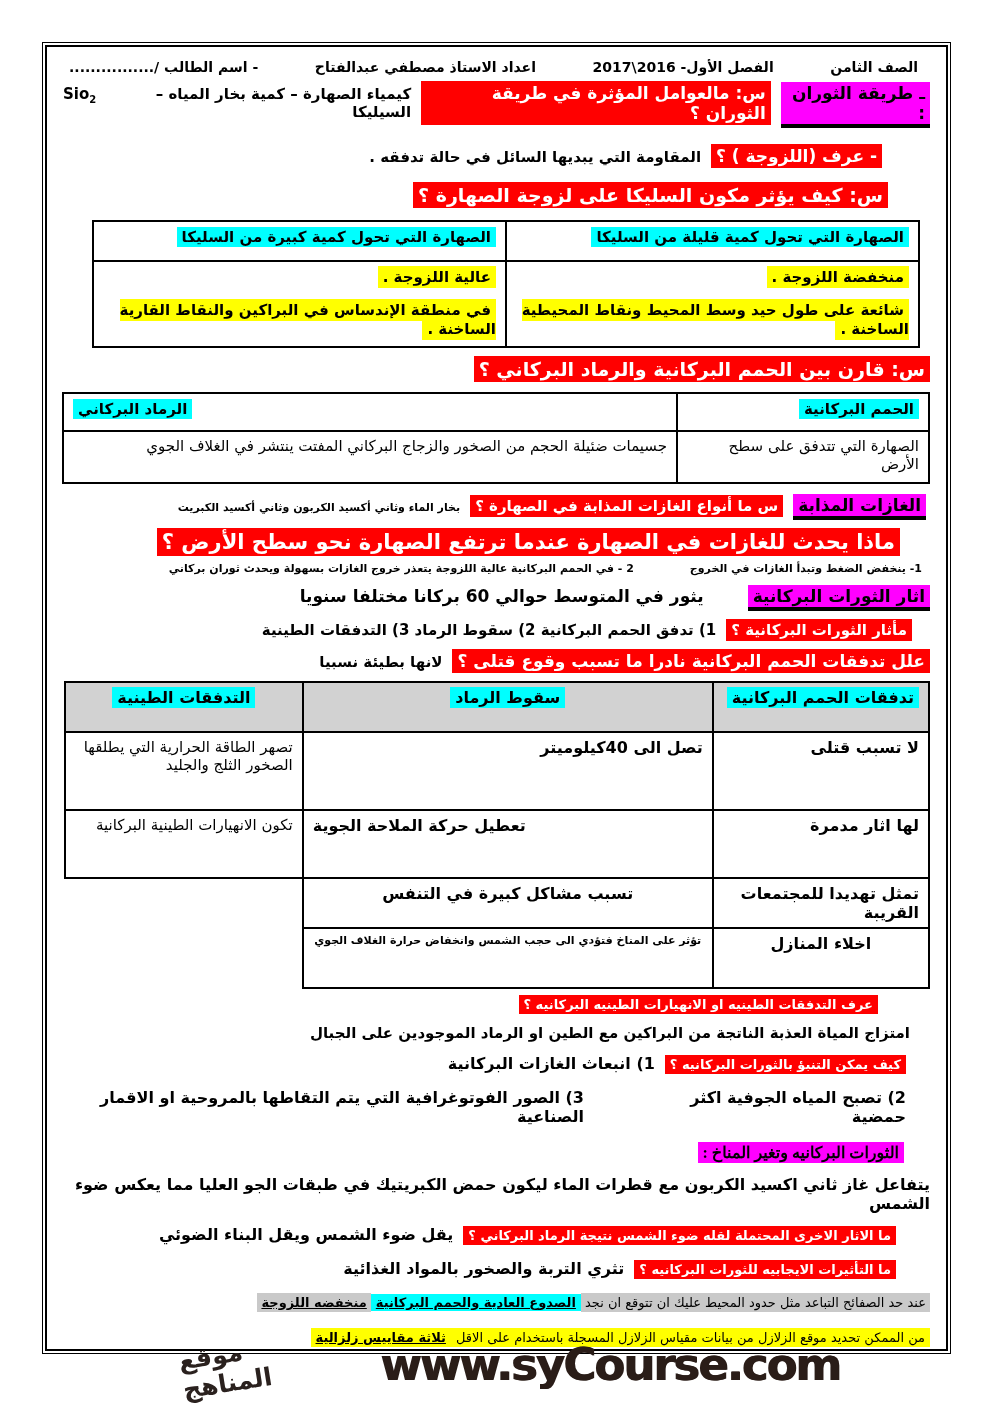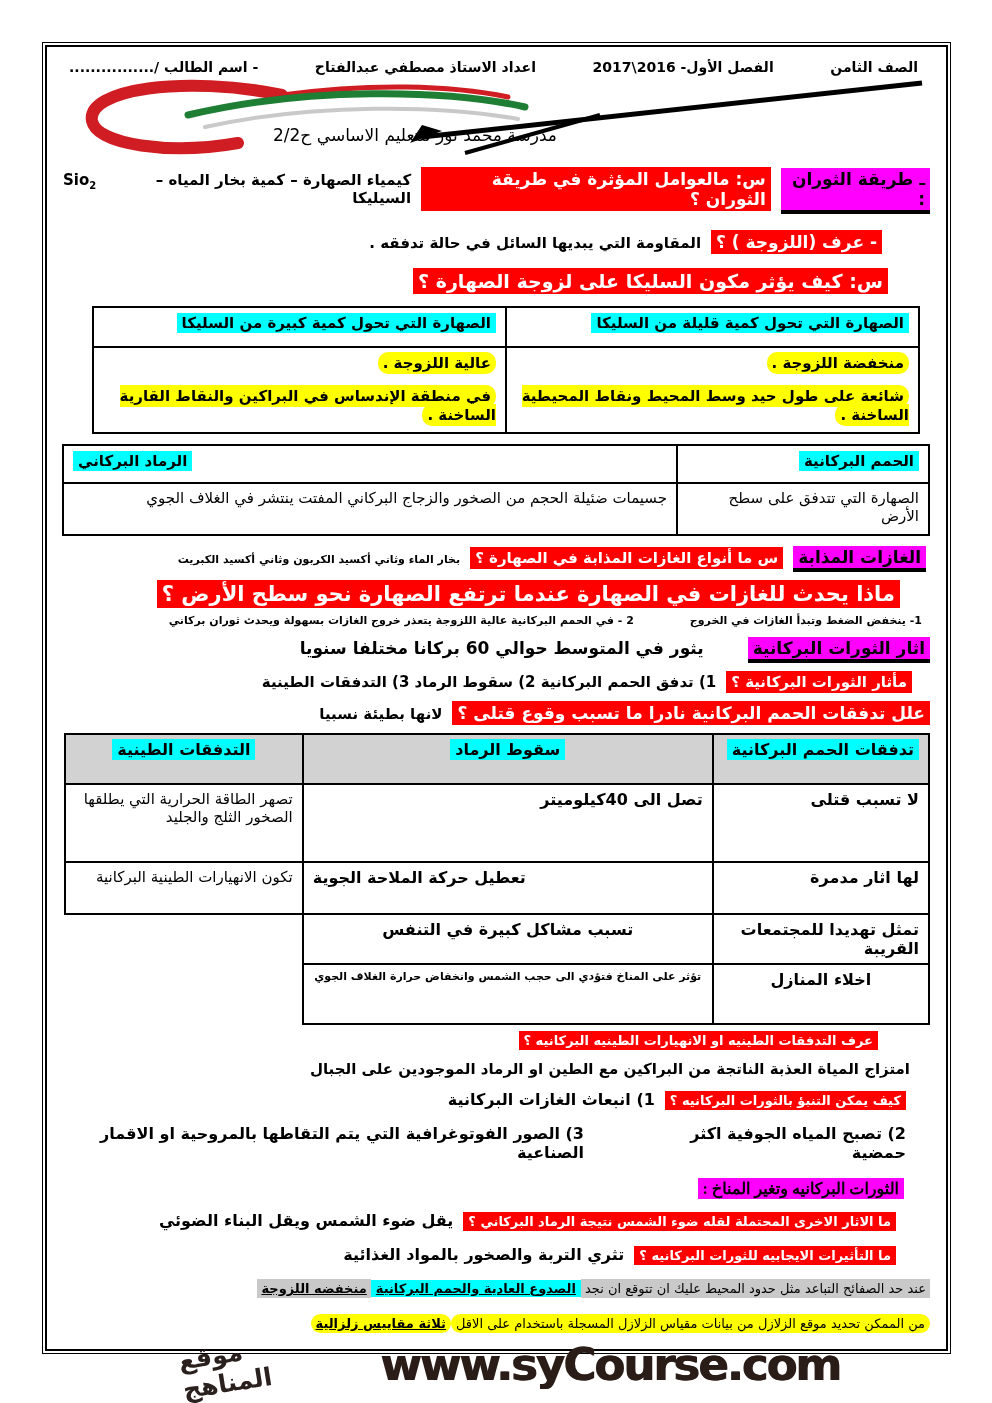--- a/index.html
+++ b/index.html
@@ -23,21 +23,21 @@
   }
   .row { display: flex; direction: rtl; align-items: baseline; gap: 10px; flex-wrap: nowrap; }
   .b { font-weight: bold; }
   .t15 { font-size: 15px; } .t13 { font-size: 13px; } .t11 { font-size: 11px; }
   .t17 { font-size: 17px; } .t19 { font-size: 19px; } .t21 { font-size: 21px; }
 
   .hl-red    { background: #ff0000; color: #fff; font-weight: bold; padding: 2px 5px; }
   .hl-mag    { background: #ff00ff; color: #000; font-weight: bold; padding: 1px 5px; border-bottom: 4px solid #000; }
   .hl-mag-n  { background: #ff00ff; color: #000; font-weight: bold; padding: 1px 5px; font-family: Liberation Serif, serif; }
   .hl-cyan   { background: #00ffff; color: #000; font-weight: bold; padding: 1px 5px; }
-  .hl-yel    { background: #ffff00; color: #000; font-weight: bold; padding: 2px 5px; border-radius: 10px; }
+  .hl-yel    { background: #ffff00; color: #000; font-weight: bold; padding: 2px 5px; }
   .hl-gray   { background: #c9c9c9; color: #000; padding: 2px 4px; }
   .underl    { text-decoration: underline; }
 
   
   .hdr { margin-top: 2px; display: flex; direction: rtl; justify-content: space-between; font-size: 14px; font-weight: bold; padding: 0 12px 0 6px; }
 
   
   .logo-wrap { margin-top: 4px; height: 82px; position: relative; }
 
   
@@ -52,21 +52,21 @@
   .yline { margin-bottom: 14px; }
 
   .tbl2 { width: 868px; margin: 10px 0 0 auto; }
   .tbl2 .c-right { width: 252px; }
   .tbl2 .hd-cell { height: 38px; }
   .tbl2 .bd-cell { height: 52px; }
 
   .tbl3 { width: 866px; margin: 8px 0 0 auto; }
   .tbl3 .c1 { width: 212px; } .tbl3 .c2 { width: 402px; } .tbl3 .c3 { width: 233px; }
   .tbl3 .hd td { background: #d2d2d2; height: 50px; }
-  .tbl3 .r1 td { height: 78px; } .tbl3 .r2 td { height: 52px; }
+  .tbl3 .r1 td { height: 78px; } .tbl3 .r2 td { height: 68px; }
   .tbl3 .r3 td { height: 42px; } .tbl3 .r4 td { height: 60px; text-align: center; }
 
   .footer {
     position: absolute; left: 180px; top: 1335px; width: 660px;
     display: flex; direction: ltr; align-items: center; gap: 14px; justify-content: center;
   }
   .site-ar { font-weight: bold; font-size: 25px; color: #2a211e; transform: rotate(-9deg); letter-spacing: 1px; }
   .site-url { font-weight: bold; font-size: 45px; color: #2a1d18; letter-spacing: -2px; text-shadow: 1px 0 0 #2a1d18; margin-left: 34px; }
   sub { font-size: 10px; }
 </style>
@@ -75,32 +75,20 @@
 
 <div class="frame">
 
   <div class="hdr">
     <span>الصف الثامن</span>
     <span>الفصل الأول-  2016\2017</span>
     <span>اعداد الاستاذ مصطفي عبدالفتاح</span>
     <span>-  اسم الطالب /................</span>
   </div>
 
-  <div class="logo-wrap">
-    <svg width="860" height="82" viewBox="0 0 860 82">
-      <path d="M 212,16 C 115,-4 16,10 22,42 C 27,66 100,76 168,64" fill="none" stroke="#cf1d23" stroke-width="12" stroke-linecap="round"></path>
-      <path d="M 212,16 C 300,4 380,6 438,18" fill="none" stroke="#cf1d23" stroke-width="5" stroke-linecap="round"></path>
-      <path d="M 118,36 C 235,8 375,10 455,28" fill="none" stroke="#1e7e34" stroke-width="7" stroke-linecap="round"></path>
-      <path d="M 135,48 C 245,24 370,26 448,40" fill="none" stroke="#c9c9c9" stroke-width="4" stroke-linecap="round"></path>
-      <line x1="852" y1="4" x2="352" y2="58" stroke="#000" stroke-width="5"></line>
-      <polygon points="340,64 372,52 352,46" fill="#000"></polygon>
-      <line x1="395" y1="74" x2="530" y2="36" stroke="#000" stroke-width="4"></line>
-      <text x="345" y="62" text-anchor="middle" font-size="17" letter-spacing="2">مدرسة محمد نور للتعليم الاساسي ح2/2</text>
-    </svg>
-  </div>
 
   <div class="row t17" style="margin-top:6px;">
     <span class="hl-mag">ـ طريقة الثوران :</span>
     <span class="hl-red">س: مالعوامل المؤثرة في طريقة الثوران ؟</span>
     <span class="b t15">كيمياء الصهارة – كمية بخار المياه – السيليكا</span>
     <span class="b t15"><span>Sio</span><sub>2</sub></span>
   </div>
 
   <div class="row t17" style="margin-top:16px; padding-right:48px;">
     <span class="hl-red">- عرف (اللزوجة ) ؟</span>
@@ -127,20 +115,23 @@
         <div><span class="hl-yel t15">شائعة على طول حيد وسط المحيط ونقاط المحيطية الساخنة .</span></div>
       </td>
       <td class="bd-cell">
         <div class="yline"><span class="hl-yel t15">عالية اللزوجة .</span></div>
         <div><span class="hl-yel t15">في منطقة الإندساس في البراكين والنقاط القارية الساخنة .</span></div>
       </td>
     </tr>
   </tbody>
     </table>
 
+  <div class="row t19" style="margin-top:8px;">
+    <span class="hl-red">س: قارن بين الحمم البركانية والرماد البركاني ؟</span>
+  </div>
 
   <table class="tbl2">
     <tbody>
         <tr>
       <td class="hd-cell c-right">
         <span class="hl-cyan t15">الحمم البركانية</span>
       </td>
       <td class="hd-cell" style="text-align:left;">
         <span class="hl-cyan t15">الرماد البركاني</span>
       </td>
@@ -230,20 +221,23 @@
     <span class="b t14">1) انبعاث الغازات البركانية</span>
   </div>
   <div class="row b t14" style="margin-top:14px; padding-right:24px; gap:64px;">
     <span>2) تصبح المياه الجوفية اكثر حمضية</span>
     <span>3) الصور الفوتوغرافية التي يتم التقاطها بالمروحية او الاقمار الصناعية</span>
   </div>
 
   <div class="row t14" style="margin-top:16px; padding-right:26px;">
     <span class="hl-mag-n">الثورات البركانيه وتغير المناخ :</span>
   </div>
+  <div class="row b t14" style="margin-top:12px;">
+    <span>يتفاعل غاز ثاني اكسيد الكربون مع قطرات الماء ليكون حمض الكبريتيك في طبقات الجو العليا مما يعكس ضوء الشمس</span>
+  </div>
   <div class="row" style="margin-top:12px; padding-right:34px;">
     <span class="hl-red t13">ما الاثار الاخرى المحتملة لقله ضوء الشمس نتيجة الرماد البركاني ؟</span>
     <span class="b t14">يقل ضوء الشمس ويقل البناء الضوئي</span>
   </div>
   <div class="row" style="margin-top:14px; padding-right:34px;">
     <span class="hl-red t13">ما التأثيرات الايجابيه للثورات البركانيه ؟</span>
     <span class="b t14">تثري التربة والصخور بالمواد الغذائية</span>
   </div>
 
   <div class="row t13" style="margin-top:14px; gap:0;">

